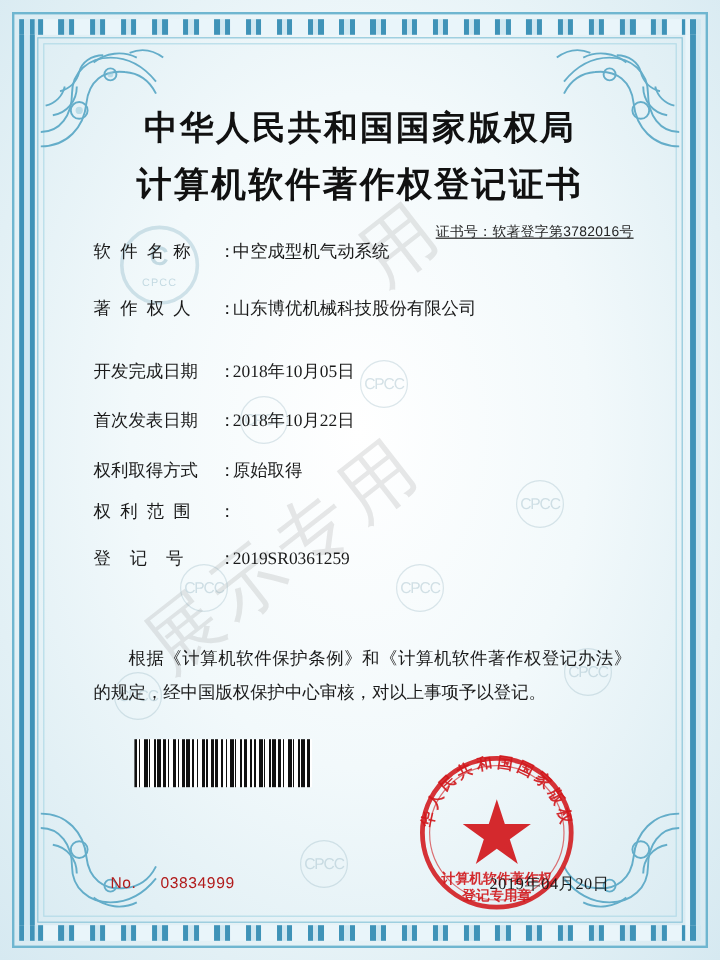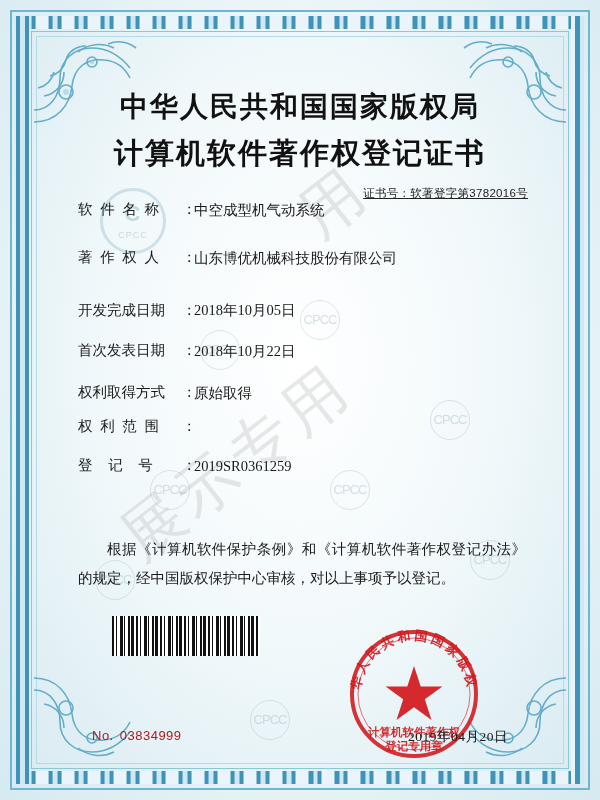--- a/index.html
+++ b/index.html
@@ -182,21 +182,21 @@
     flex: 0 0 12px;
   }
   .row .value {
     flex: 1;
     line-height: 1.5;
   }
   .row .value .v2 { display: block; }
 
   .row.r-name { margin-bottom: 26px; }
   .row.r-owner { margin-bottom: 30px; }
-  .row.r-dev { margin-bottom: 20px; align-items: center; }
+  .row.r-dev { margin-bottom: 20px; }
   .row.r-pub { margin-bottom: 20px; }
   .row.r-acq { margin-bottom: 12px; }
   .row.r-scope { margin-bottom: 20px; }
 
   
   .statement {
     position: absolute;
     left: 78px;
     top: 535px;
     width: 448px;
@@ -237,21 +237,21 @@
   
   .footer-no {
     position: absolute;
     left: 92px;
     top: 728px;
     font-size: 13px;
     color: #b11a1a;
     font-family: "Liberation Sans", sans-serif;
     letter-spacing: 0.5px;
   }
-  .footer-no .lbl { margin-right: 6px; }
+  .footer-no .lbl { margin-right: 20px; }
   .footer-date {
     position: absolute;
     right: 92px;
     top: 728px;
     font-size: 13.5px;
     color: #1a1a1a;
     letter-spacing: 0.5px;
   }
 </style>
 </head>

